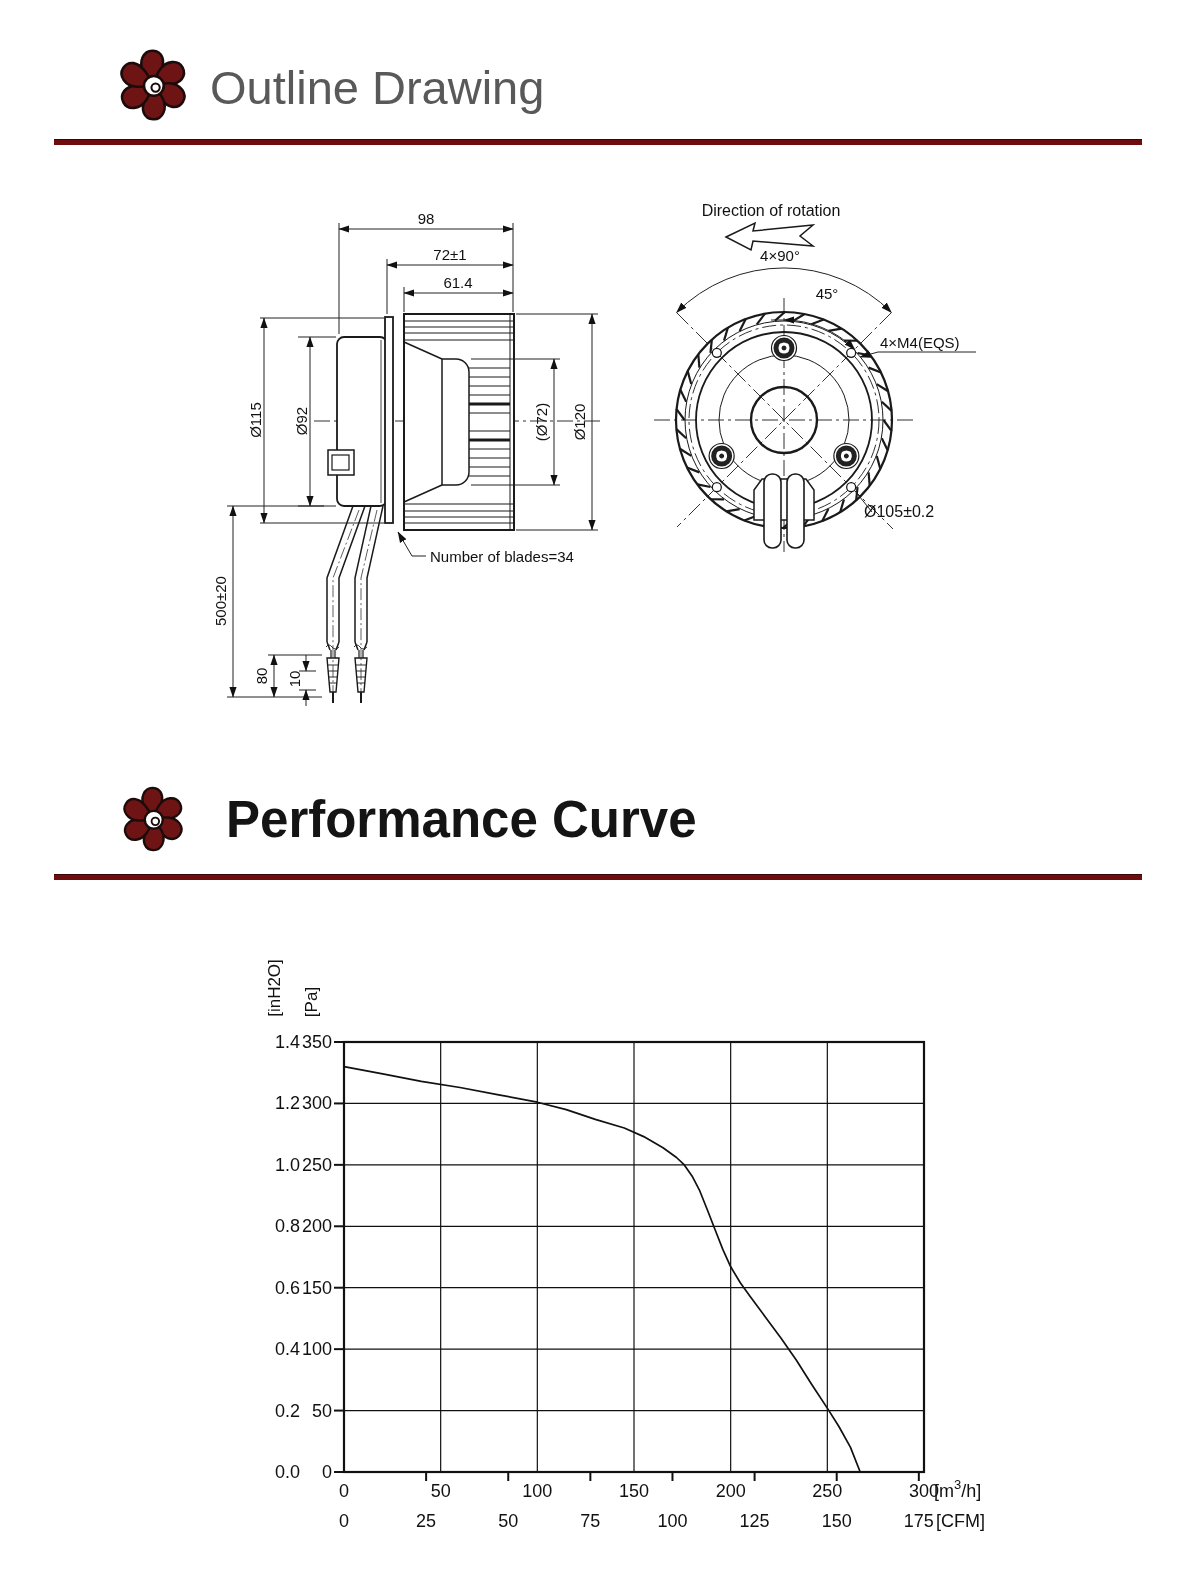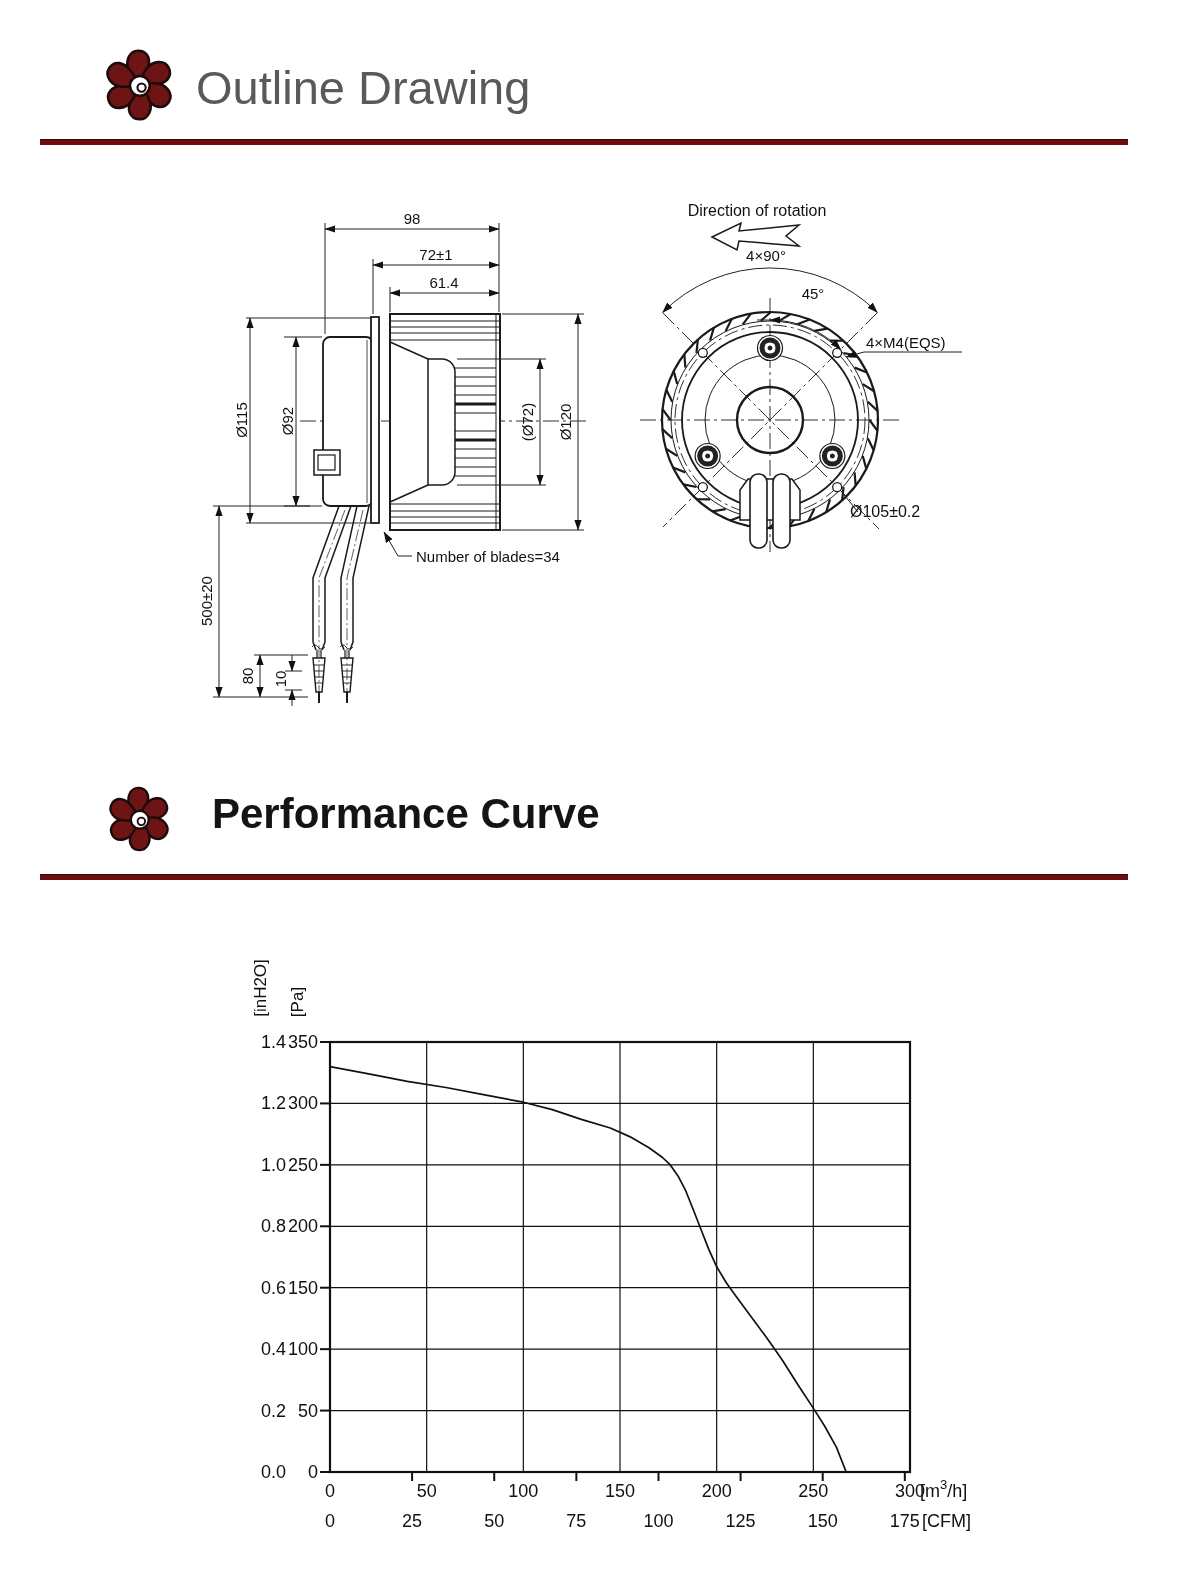--- a/index.html
+++ b/index.html
@@ -1,21 +1,21 @@
 <!DOCTYPE html>
 <html><head>
 <meta charset="utf-8">
 <style>
   html,body{margin:0;padding:0;background:#fff;}
   .page{position:relative;width:1128px;height:1593px;background:#fff;overflow:hidden;
-        font-family:"Liberation Sans",sans-serif;color:#111;}
+        font-family:"Liberation Sans",sans-serif;color:#111;margin-left:14px;}
   .abs{position:absolute;}
   .sec-title{position:absolute;white-space:nowrap;}
   #title-outline{left:196px;top:60px;font-size:47px;font-weight:400;color:#595959;letter-spacing:0px;}
-  #title-perf{left:212px;top:790px;font-size:42px;font-weight:700;color:#141414;}
+  #title-perf{left:212px;top:790px;font-size:51px;font-weight:700;color:#141414;}
   .rule{position:absolute;left:40px;width:1120px;height:5px;background:#6e0d0d;border-top:1px solid #3c0606;}
   #rule1{top:139px;}
   #rule2{top:874px;}
   svg text{font-family:"Liberation Sans",sans-serif;fill:#111;}
   .dim{font-size:15px;}
   .dim2{font-size:16px;}
   line,path,rect,circle,polyline,polygon{vector-effect:none;}
 </style>
 </head>
 <body>

